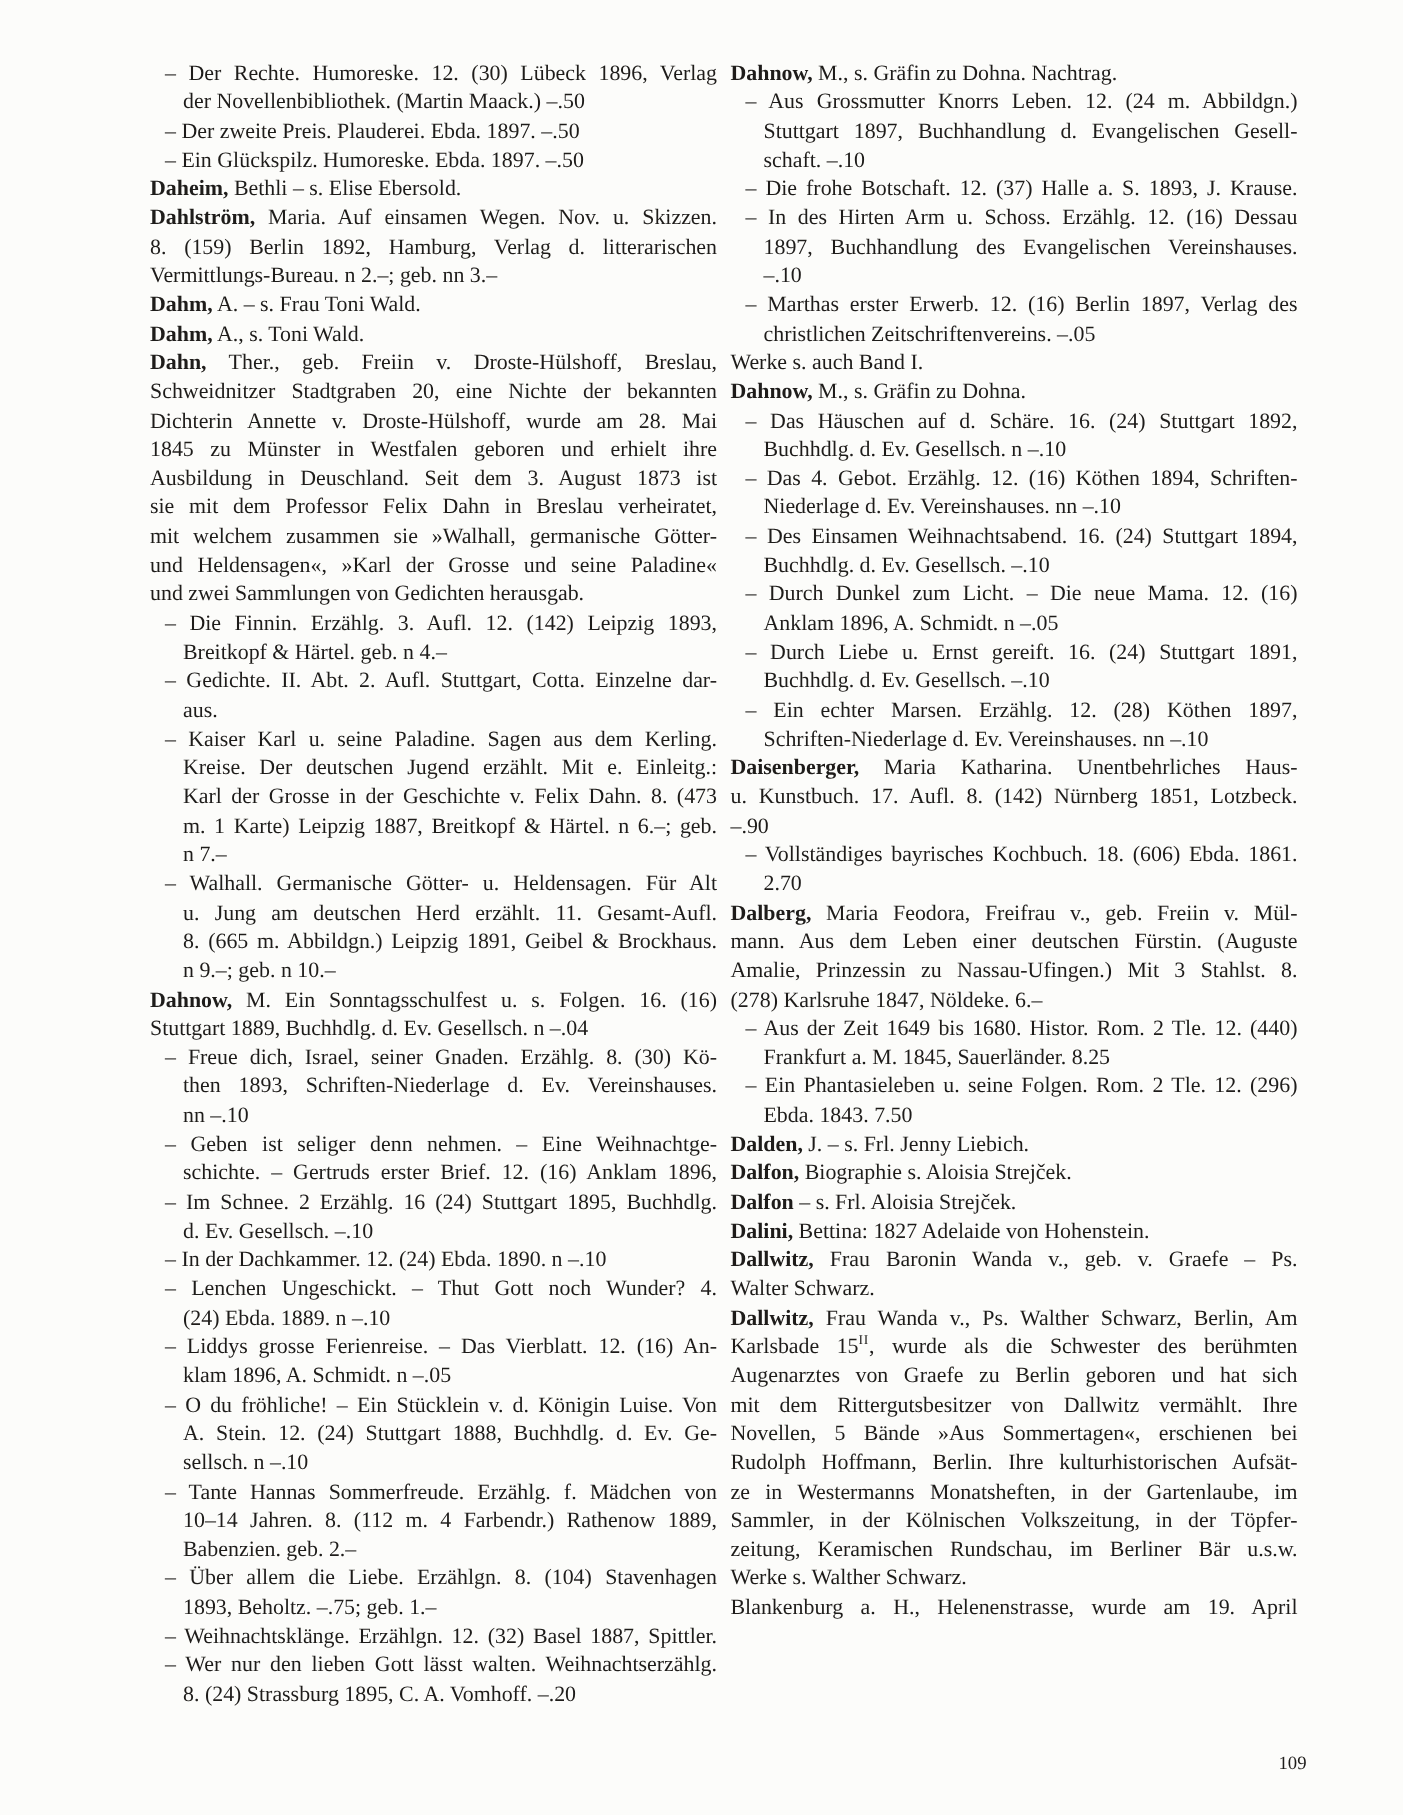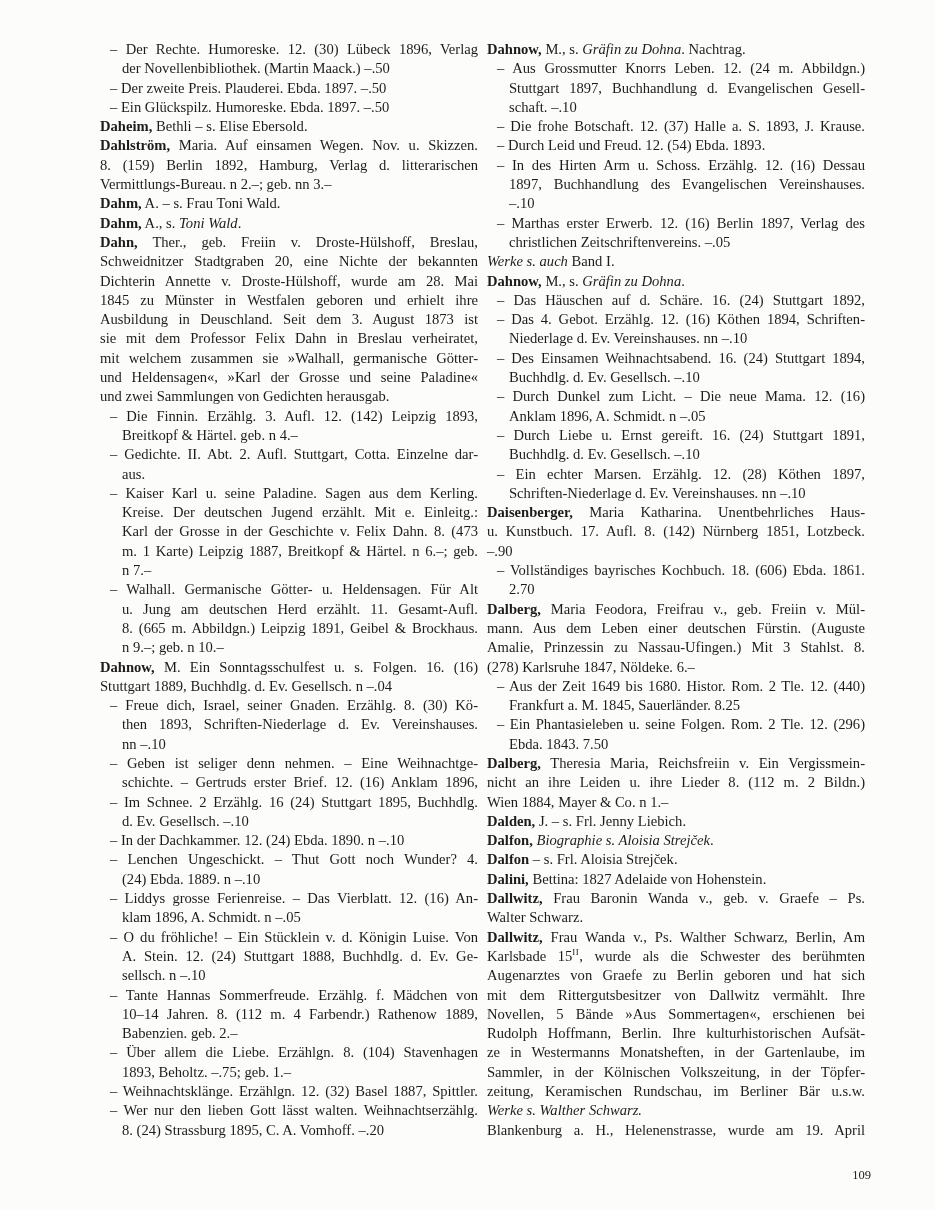--- a/index.html
+++ b/index.html
@@ -17,21 +17,21 @@
   .line {
     font-size:14.6px; line-height:19.3px; height:19.3px;
     white-space:nowrap; overflow:visible;
     text-align:justify; text-align-last:left; text-justify:inter-word;
   }
   .line.jl { text-align-last:justify; }
   .entry.item .line { margin-left:22px; }
   .entry.item .line.first { margin-left:10px; }
   .entry.note .line { }
   .b { font-weight:bold; }
-  .i { font-style:italic; }
+  .i { }
   .sup { font-size:9px; vertical-align:super; line-height:0; letter-spacing:.5px; }
   .pageno {
     position:absolute; top:1168px; right:64px;
     font-size:12.5px; line-height:14px; color:var(--ink);margin-left:12px;
   }
 </style>
 </head>
 <body>
 
 <div class="page">
@@ -149,39 +149,37 @@
         </div>
         <div class="entry item">
           <div class="line jl first"><span>– Aus Grossmutter Knorrs Leben. 12. (24 m. Abbildgn.)</span></div>
           <div class="line jl"><span>Stuttgart 1897, Buchhandlung d. Evangelischen Gesell-</span></div>
           <div class="line"><span>schaft. –.10</span></div>
         </div>
         <div class="entry item">
           <div class="line jl first"><span>– Die frohe Botschaft. 12. (37) Halle a. S. 1893, J. Krause.</span></div>
         </div>
         <div class="entry item">
-          <div class="line first"><span>– Durch Leid und Freud. 12. (54) Ebda. 1893.</span></div>
-        </div>
-        <div class="entry item">
           <div class="line jl first"><span>– In des Hirten Arm u. Schoss. Erzählg. 12. (16) Dessau</span></div>
           <div class="line jl"><span>1897, Buchhandlung des Evangelischen Vereinshauses.</span></div>
           <div class="line"><span>–.10</span></div>
         </div>
         <div class="entry item">
           <div class="line jl first"><span>– Marthas erster Erwerb. 12. (16) Berlin 1897, Verlag des</span></div>
           <div class="line"><span>christlichen Zeitschriftenvereins. –.05</span></div>
         </div>
         <div class="entry note">
           <div class="line first"><span class="i">Werke s. auch</span><span> Band I.</span></div>
         </div>
         <div class="entry head">
           <div class="line first"><span class="b">Dahnow,</span><span> M., s. </span><span class="i">Gräfin zu Dohna</span><span>.</span></div>
         </div>
         <div class="entry item">
           <div class="line jl first"><span>– Das Häuschen auf d. Schäre. 16. (24) Stuttgart 1892,</span></div>
+          <div class="line"><span>Buchhdlg. d. Ev. Gesellsch. n –.10</span></div>
         </div>
         <div class="entry item">
           <div class="line jl first"><span>– Das 4. Gebot. Erzählg. 12. (16) Köthen 1894, Schriften-</span></div>
           <div class="line"><span>Niederlage d. Ev. Vereinshauses. nn –.10</span></div>
         </div>
         <div class="entry item">
           <div class="line jl first"><span>– Des Einsamen Weihnachtsabend. 16. (24) Stuttgart 1894,</span></div>
           <div class="line"><span>Buchhdlg. d. Ev. Gesellsch. –.10</span></div>
         </div>
         <div class="entry item">
@@ -211,25 +209,20 @@
           <div class="line jl"><span>Amalie, Prinzessin zu Nassau-Ufingen.) Mit 3 Stahlst. 8.</span></div>
           <div class="line"><span>(278) Karlsruhe 1847, Nöldeke. 6.–</span></div>
         </div>
         <div class="entry item">
           <div class="line jl first"><span>– Aus der Zeit 1649 bis 1680. Histor. Rom. 2 Tle. 12. (440)</span></div>
           <div class="line"><span>Frankfurt a. M. 1845, Sauerländer. 8.25</span></div>
         </div>
         <div class="entry item">
           <div class="line jl first"><span>– Ein Phantasieleben u. seine Folgen. Rom. 2 Tle. 12. (296)</span></div>
           <div class="line"><span>Ebda. 1843. 7.50</span></div>
-        </div>
-        <div class="entry head">
-          <div class="line jl first"><span class="b">Dalberg,</span><span> Theresia Maria, Reichsfreiin v. Ein Vergissmein-</span></div>
-          <div class="line jl"><span>nicht an ihre Leiden u. ihre Lieder 8. (112 m. 2 Bildn.)</span></div>
-          <div class="line"><span>Wien 1884, Mayer &amp; Co. n 1.–</span></div>
         </div>
         <div class="entry head">
           <div class="line first"><span class="b">Dalden,</span><span> J. – s. Frl. Jenny Liebich.</span></div>
         </div>
         <div class="entry head">
           <div class="line first"><span class="b">Dalfon,</span><span> </span><span class="i">Biographie s. Aloisia Strejček</span><span>.</span></div>
         </div>
         <div class="entry head">
           <div class="line first"><span class="b">Dalfon</span><span> – s. Frl. Aloisia Strejček.</span></div>
         </div>

